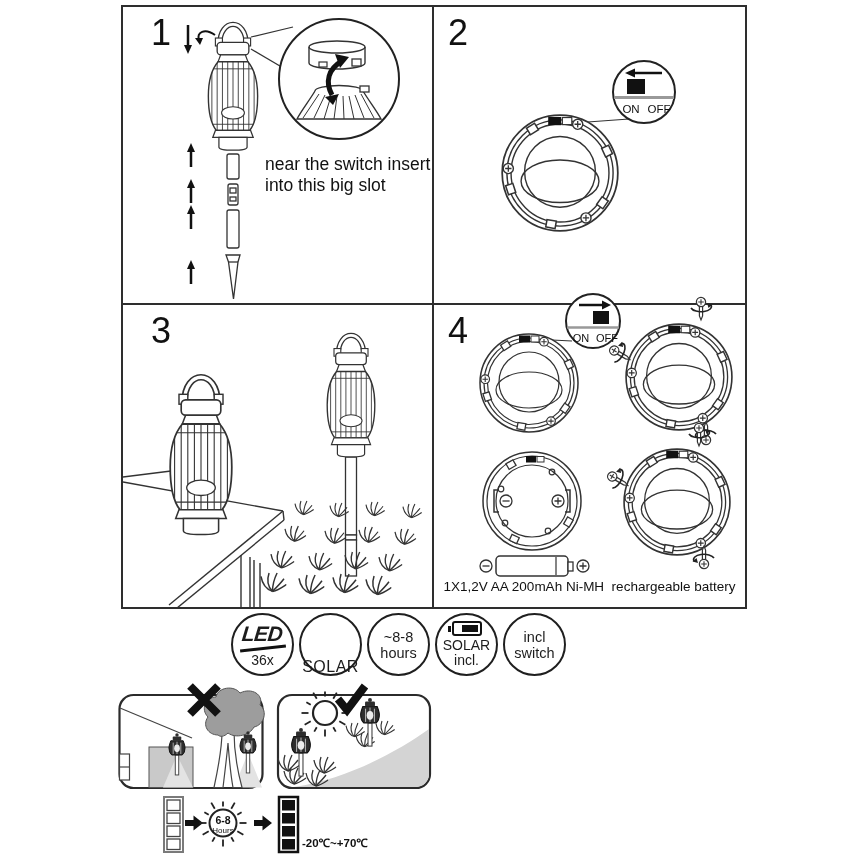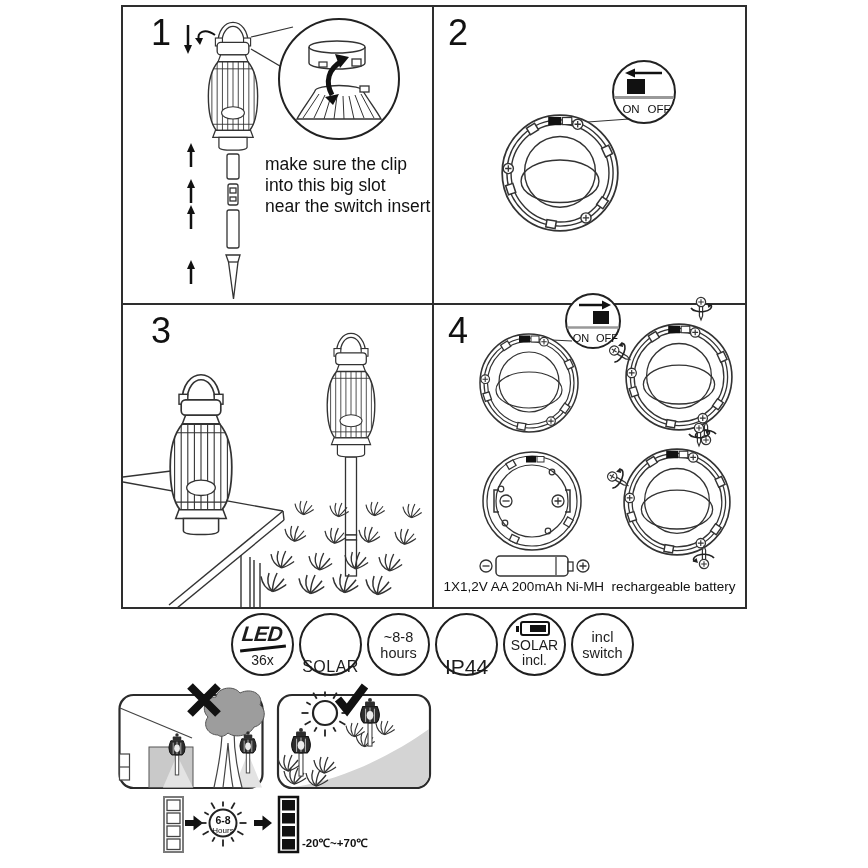--- a/index.html
+++ b/index.html
@@ -195,23 +195,22 @@
           </g>
           <rect x="237" y="79" width="9" height="6" fill="#fff" stroke="#333" stroke-width="1.3"></rect>
           <g>
             <path d="M219,54 C205,62 202,75 209,88" fill="none" stroke="#111" stroke-width="5"></path>
             <polygon points="212,47 226,50 217,61" fill="#111"></polygon>
             <polygon points="202,90 216,87 210,98" fill="#111"></polygon>
           </g>
         </g>
       </svg>
       <div class="caption1">
-        <div>make sure the clip</div>
+        <div>near the switch insert</div>
         <div>into this big slot</div>
-        <div>near the switch insert</div>
       </div>
     </section>
 
     <section class="panel p2">
       <div class="panel-num">2</div>
       <svg class="step-art" width="311" height="298" viewBox="0 0 311 298">
         <line x1="195" y1="112" x2="126" y2="117" stroke="#333" stroke-width="1.2"></line>
         <use href="#base" transform="translate(126,166) scale(1.18)"></use>
         <g>
           <circle cx="210" cy="85" r="31" fill="#fff" stroke="#222" stroke-width="2"></circle>
@@ -342,23 +341,20 @@
       <span class="led-word">LED</span>
       <span class="led-line"></span>
       <span class="led-sub">36x</span>
     </div>
     <div class="badge">
       <span class="t1">SOLAR</span>
     </div>
     <div class="badge">
       <span class="two">~8-8</span>
       <span class="two">hours</span>
-    </div>
-    <div class="badge badge-ip">
-      <span class="t1">IP44</span>
     </div>
     <div class="badge badge-akku">
       <span class="batt-icon">
           <span class="fill"></span>
           <span class="nub"></span>
         </span>
       <span class="two">SOLAR</span>
       <span class="two">incl.</span>
     </div>
     <div class="badge">

